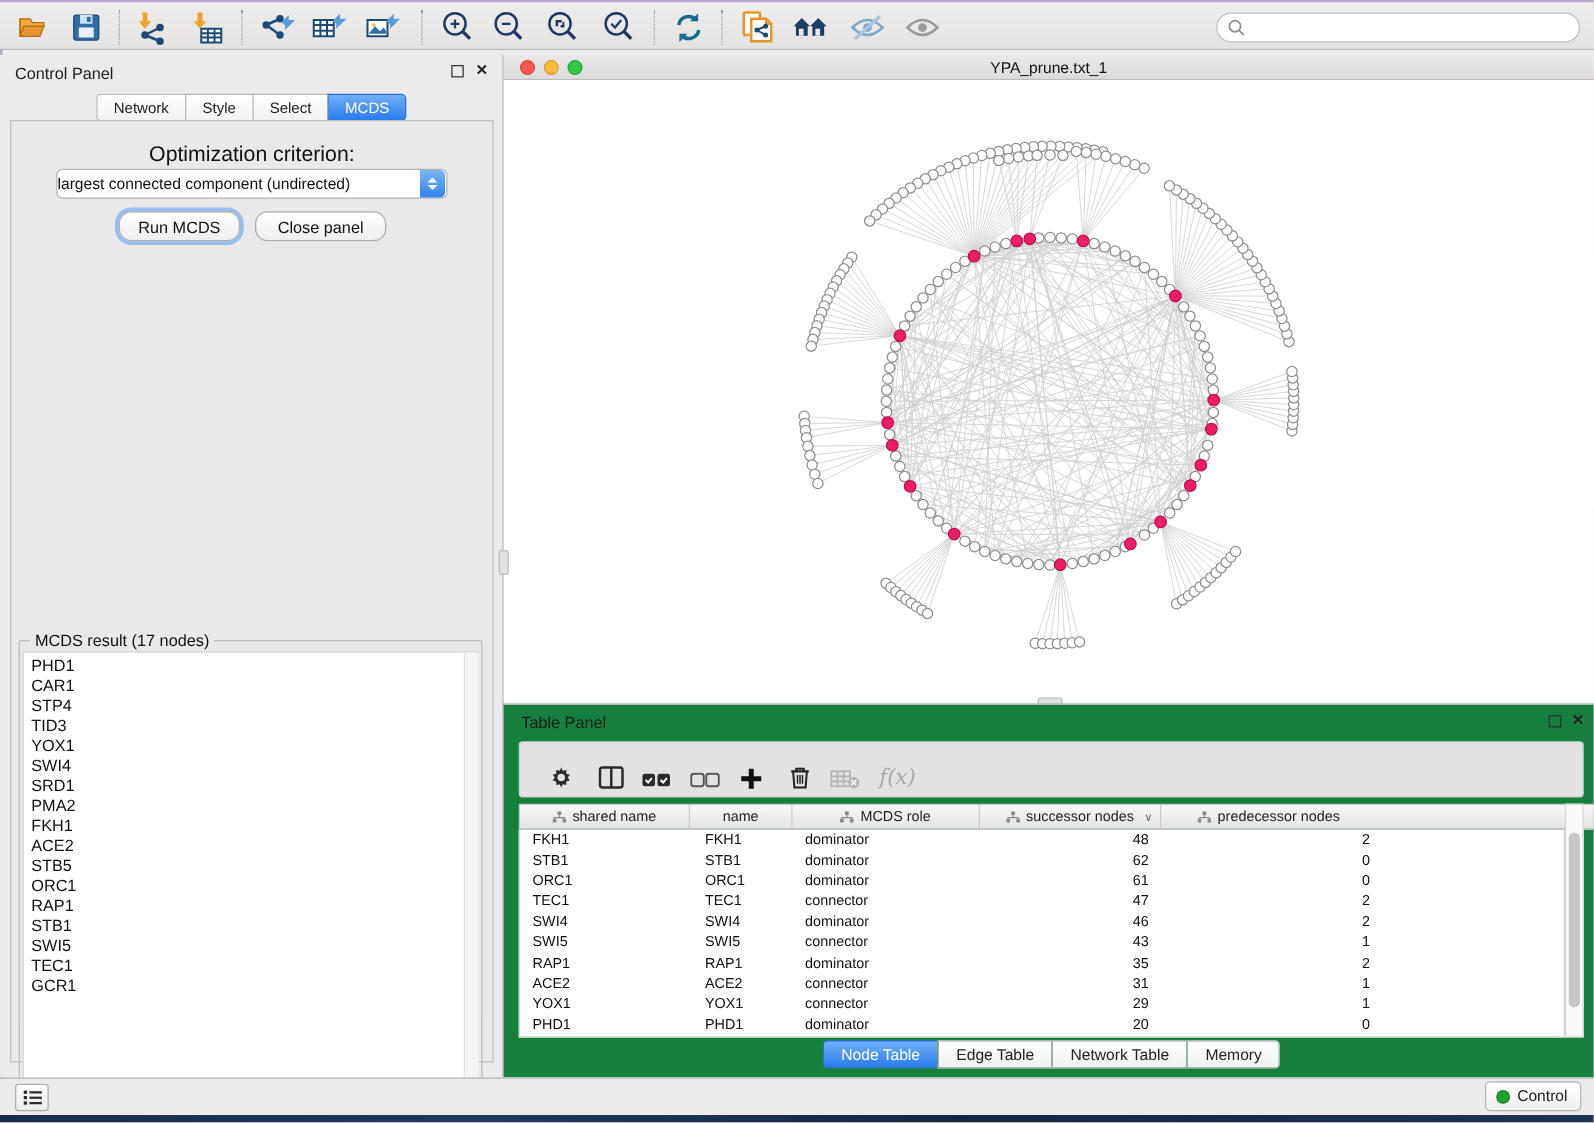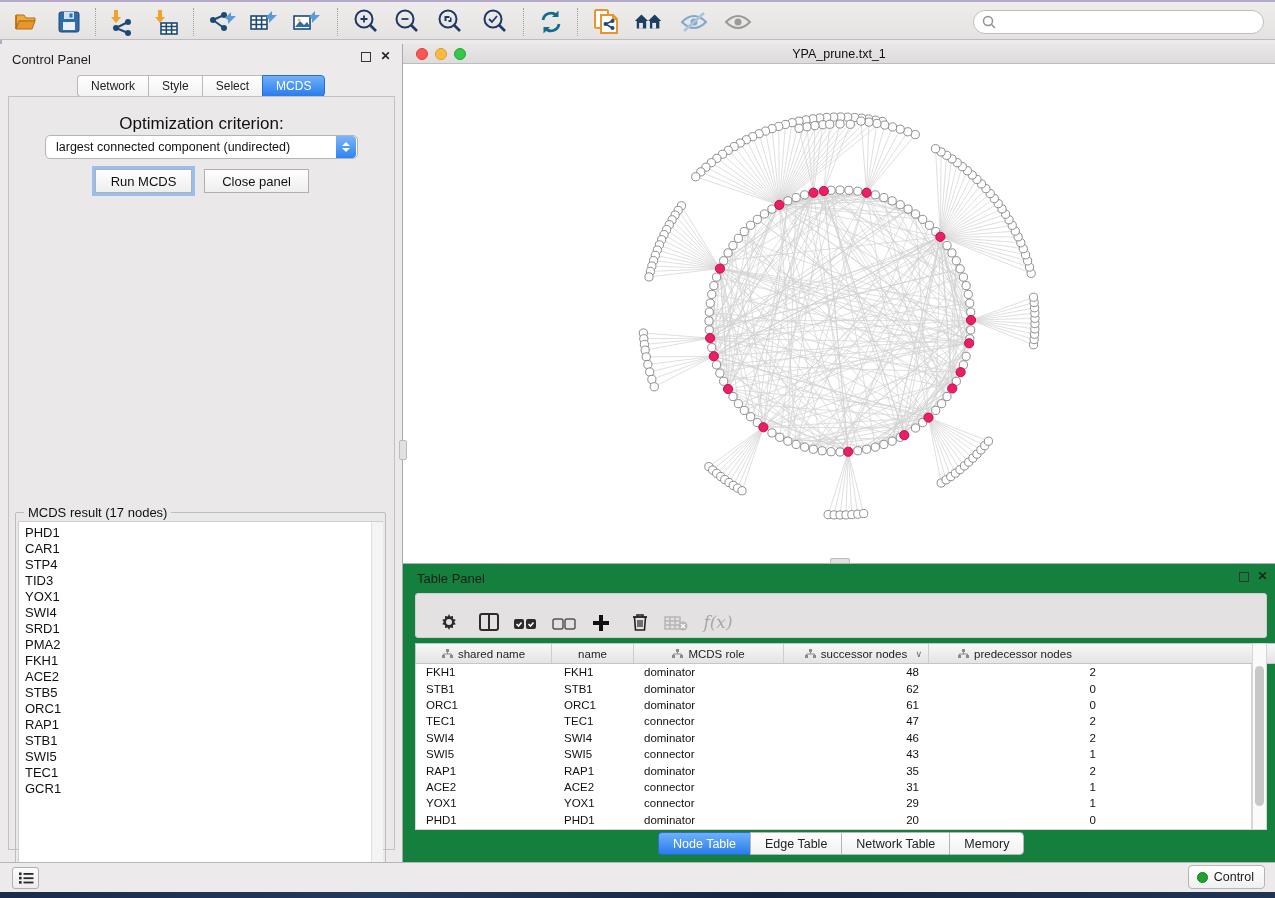--- a/index.html
+++ b/index.html
@@ -22,25 +22,25 @@
   .win-btn{position:absolute;width:13px;height:13px;font-size:12px;line-height:12px;text-align:center;color:#222;cursor:pointer}
   .float-btn{border:1.5px solid #333;width:10px;height:10px}
   .cp-tabs{position:absolute;left:77px;top:31px;display:flex}
   .cp-tab{height:22px;padding:0 13px;font-size:12px;background:linear-gradient(#ffffff,#f2f2f2);border:1px solid #b9b9b9;border-right:none;display:flex;align-items:center;color:#222;cursor:pointer}
   .cp-tab:first-child{border-radius:4px 0 0 4px}
   .cp-tab:last-child{border-right:1px solid #b9b9b9;border-radius:0 4px 4px 0}
   .cp-tab.active{background:linear-gradient(#6fb0f8,#2a7ced);color:#fff;border-color:#2a6fd0}
   .cp-content{position:absolute;left:8px;top:52px;width:387px;height:754px;border:1px solid #c2c2c2;background:#eae8e8}
   .opt-label{position:absolute;left:0;top:17px;width:100%;text-align:center;font-size:17px;color:#111}
   .dropdown{position:absolute;left:36px;top:38px;width:313px;height:24px;background:#fff;border:1px solid #b4b4b4;border-radius:5px;display:flex;align-items:center;cursor:pointer}
-  .dropdown .dd-text{flex:1;font-size:12.5px;padding-left:10px;color:#111;white-space:nowrap}
+  .dropdown .dd-text{flex:1;font-size:12.5px;color:#111;white-space:nowrap}
   .dd-step{width:20px;height:22px;margin-right:1px;border-radius:0 4px 4px 0;background:linear-gradient(#79b6f9,#2f83f1);display:flex;flex-direction:column;align-items:center;justify-content:center;gap:2px}
   .dd-step i{width:0;height:0;border-left:4px solid transparent;border-right:4px solid transparent}
   .dd-up{border-bottom:4px solid #fff}.dd-down{border-top:4px solid #fff}
-  .btn{position:absolute;height:24px;background:linear-gradient(#ffffff,#eeeeee);border:1px solid #b0b0b0;border-radius:0;font-size:13px;color:#111;display:flex;align-items:center;justify-content:center;cursor:pointer}
+  .btn{position:absolute;height:24px;background:linear-gradient(#ffffff,#eeeeee);border:1px solid #b0b0b0;border-radius:10px;font-size:13px;color:#111;display:flex;align-items:center;justify-content:center;cursor:pointer}
   .btn.focus-ring{box-shadow:0 0 0 3px rgba(100,160,245,.6)}
   .groupbox{position:absolute;left:6px;top:415px;width:371px;height:371px;border:1px solid #bdbdbd;border-radius:2px}
   .group-legend{position:absolute;left:8px;top:-8px;background:#eae8e8;padding:0 4px;font-size:13px;color:#111}
   .mcds-list{position:absolute;left:2px;top:8px;width:365px;height:359px;background:#fff;border:1px solid #cfcfcf;overflow:hidden;padding:3px 0 0 6px}
   .mcds-item{font-size:13px;line-height:16px;color:#111}
   .mcds-scroll{position:absolute;right:2px;top:9px;width:12px;height:357px;background:#f4f4f4;border-left:1px solid #e0e0e0}
   
   .netview{left:403px;top:44px;width:872px;height:519px;background:#fff}
   .net-titlebar{position:absolute;left:0;top:0;width:872px;height:20px;background:linear-gradient(#e9e7e7,#dddbdb);border-bottom:1px solid #bdbdbd}
   .tlight{position:absolute;top:4px;width:12px;height:12px;border-radius:50%;cursor:pointer}

